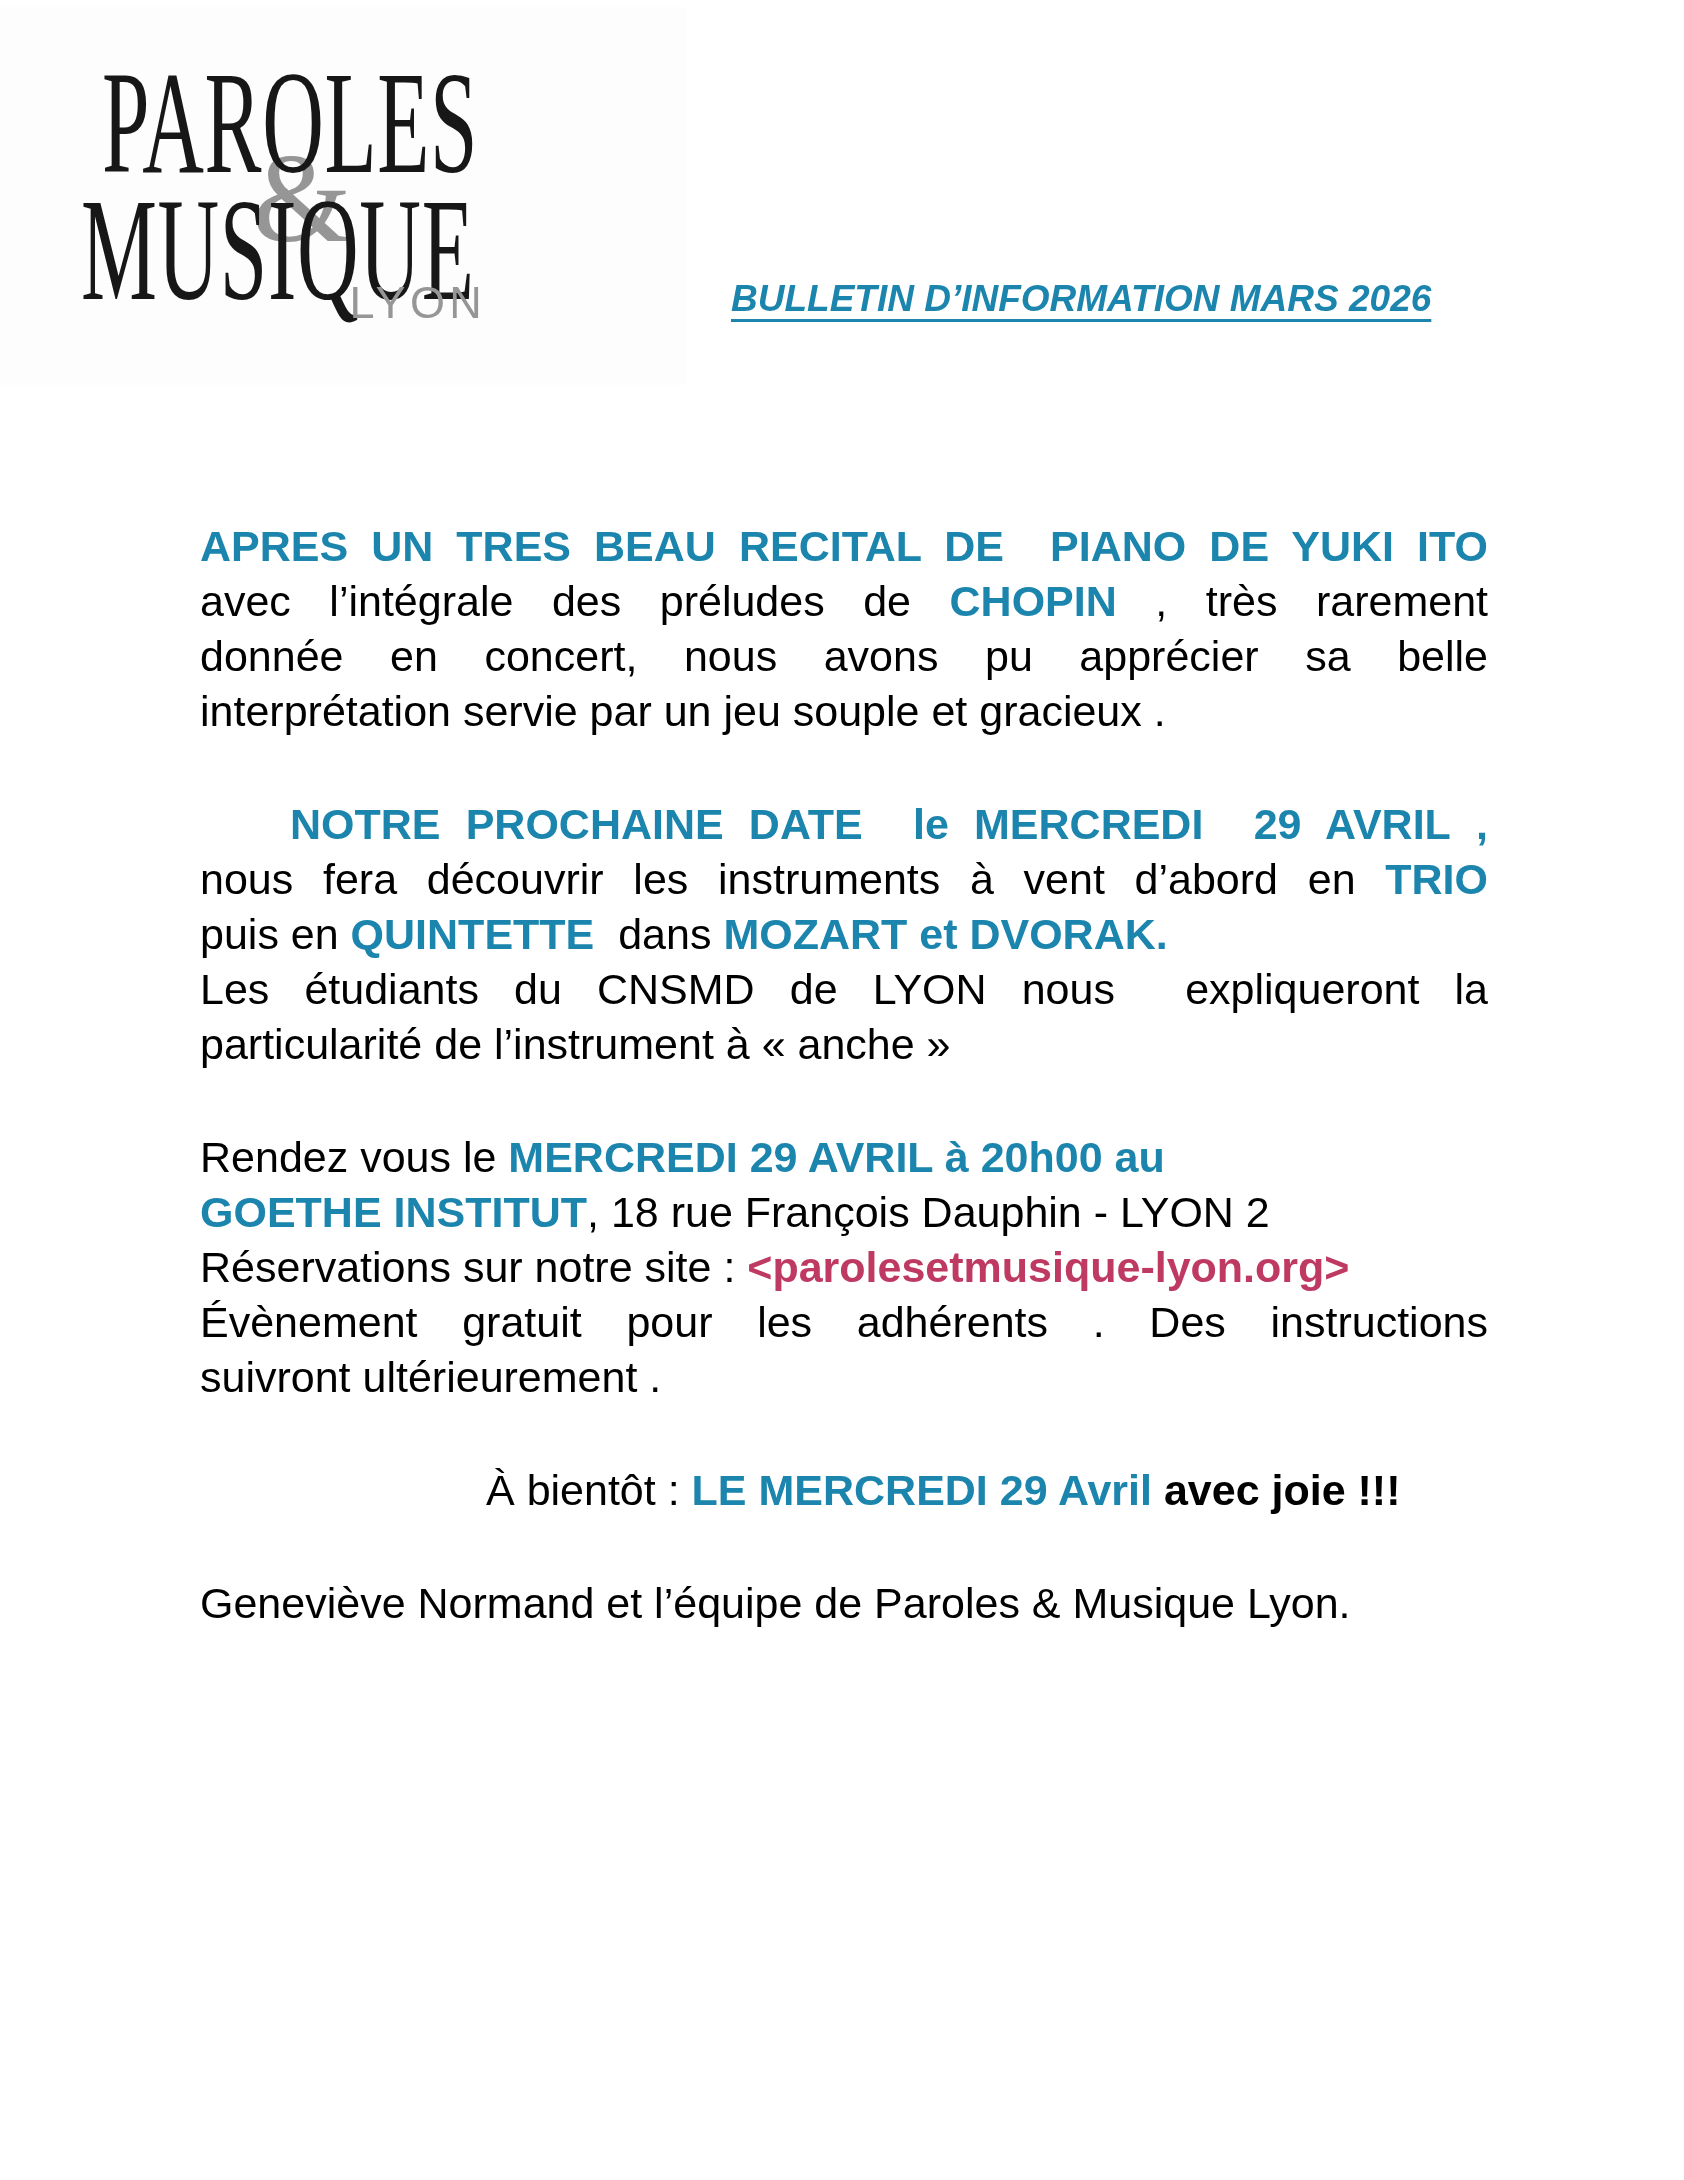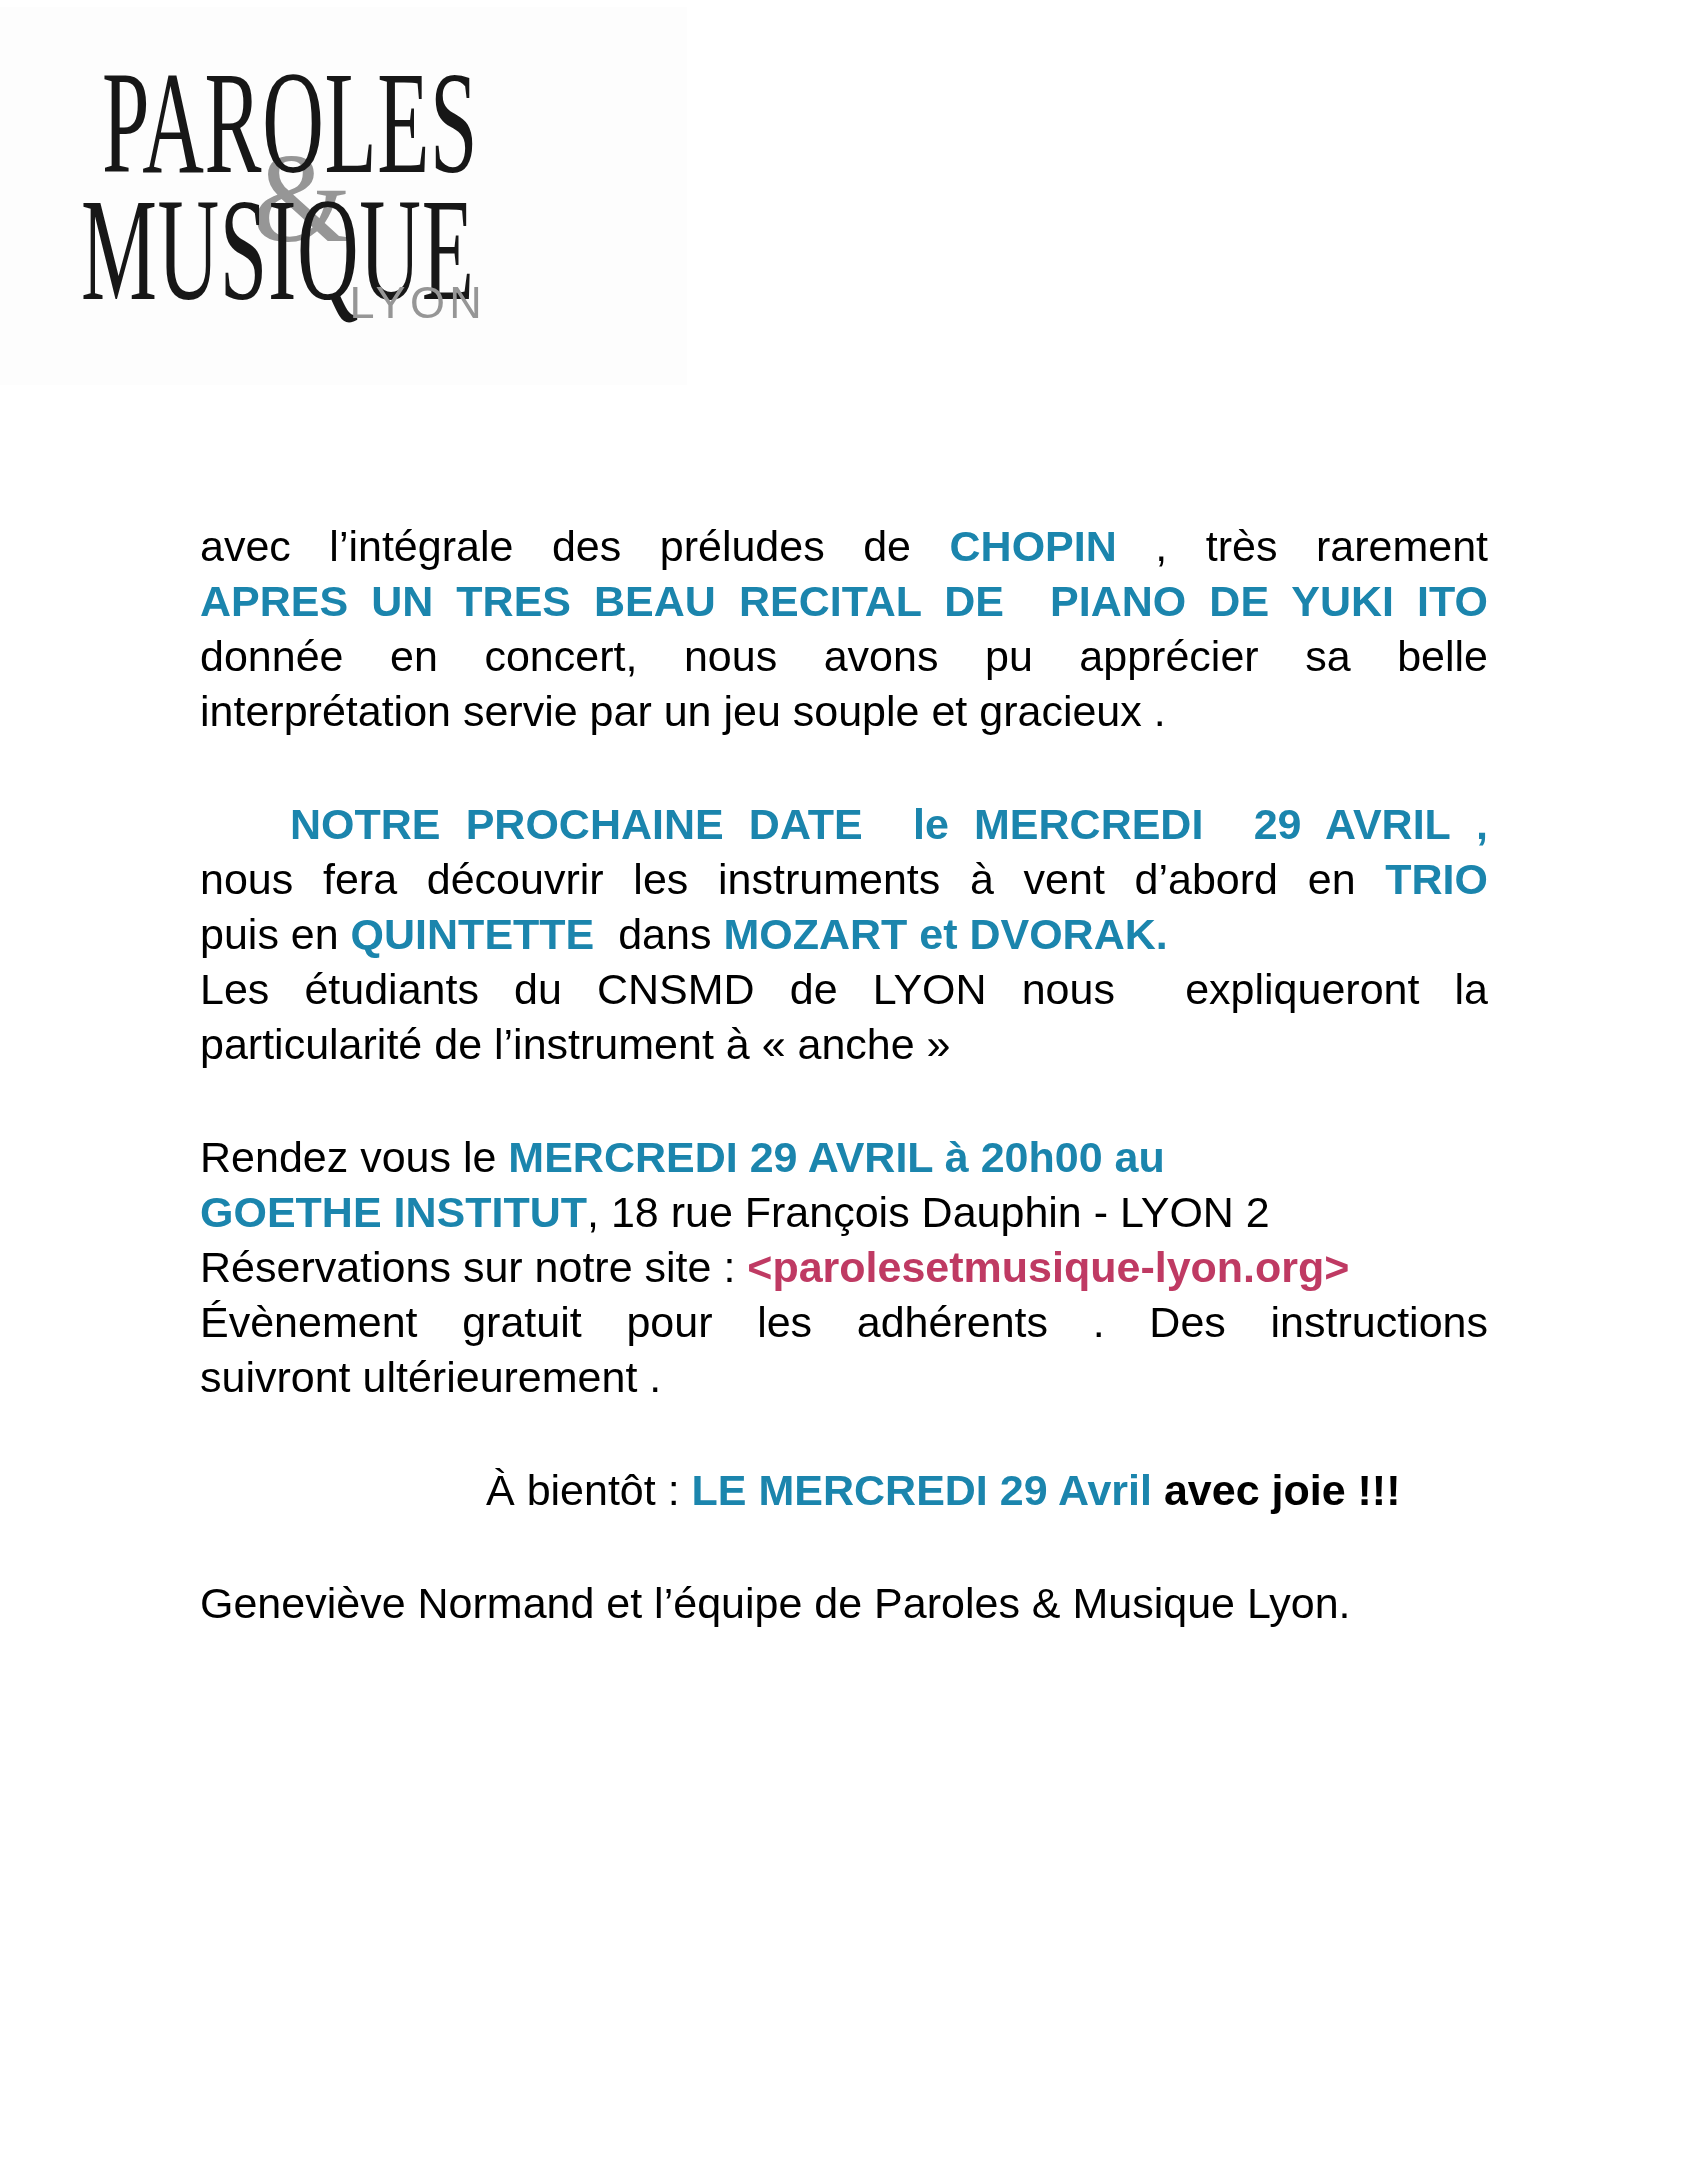--- a/index.html
+++ b/index.html
@@ -93,24 +93,25 @@
 
 <div class="page">
 
   <div class="logo-block">
     <div class="logo-amp">&amp;</div>
     <div class="logo-word logo-paroles">PAROLES</div>
     <div class="logo-word logo-musique">MUSIQUE</div>
     <div class="logo-lyon">LYON</div>
   </div>
 
+  <div class="doc-title">BULLETIN D’INFORMATION MARS 2026</div>
 
   <div class="body-text">
+      <div class="line just"><span class="seg-teal">APRES UN TRES BEAU RECITAL DE&nbsp; PIANO DE YUKI ITO</span></div>
       <div class="line just"><span class="seg-plain">avec l’intégrale des préludes de </span><span class="seg-teal">CHOPIN</span><span class="seg-plain"> , très rarement</span></div>
-      <div class="line just"><span class="seg-teal">APRES UN TRES BEAU RECITAL DE&nbsp; PIANO DE YUKI ITO</span></div>
       <div class="line just"><span class="seg-plain">donnée en concert, nous avons pu apprécier sa belle</span></div>
       <div class="line"><span class="seg-plain">interprétation servie par un jeu souple et gracieux .</span></div>
       <div class="line just gap" style="text-indent: 90px;"><span class="seg-teal">NOTRE PROCHAINE DATE&nbsp; le MERCREDI&nbsp; 29 AVRIL&nbsp;,</span></div>
       <div class="line just"><span class="seg-plain">nous fera découvrir les instruments à vent d’abord en </span><span class="seg-teal">TRIO</span></div>
       <div class="line"><span class="seg-plain">puis en </span><span class="seg-teal">QUINTETTE</span><span class="seg-plain">&nbsp; dans </span><span class="seg-teal">MOZART et DVORAK.</span></div>
       <div class="line just"><span class="seg-plain">Les étudiants du CNSMD de LYON nous &nbsp;expliqueront la</span></div>
       <div class="line"><span class="seg-plain">particularité de l’instrument à « anche »</span></div>
       <div class="line gap"><span class="seg-plain">Rendez vous le </span><span class="seg-teal">MERCREDI 29 AVRIL à 20h00 au</span></div>
       <div class="line"><span class="seg-teal">GOETHE INSTITUT</span><span class="seg-plain">, 18 rue François Dauphin - LYON 2</span></div>
       <div class="line"><span class="seg-plain">Réservations sur notre site : </span><span class="seg-link">&lt;parolesetmusique-lyon.org&gt;</span></div>

